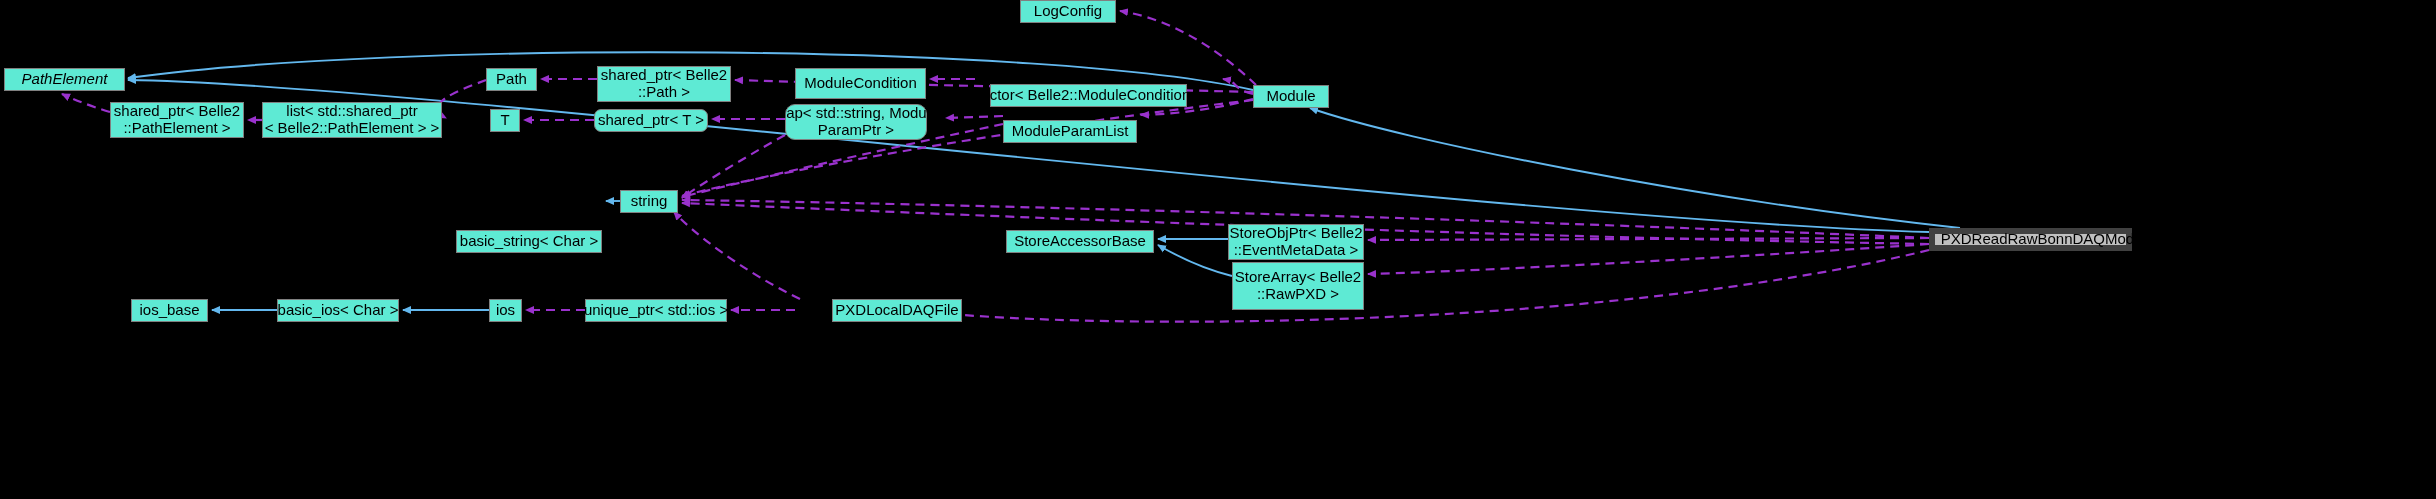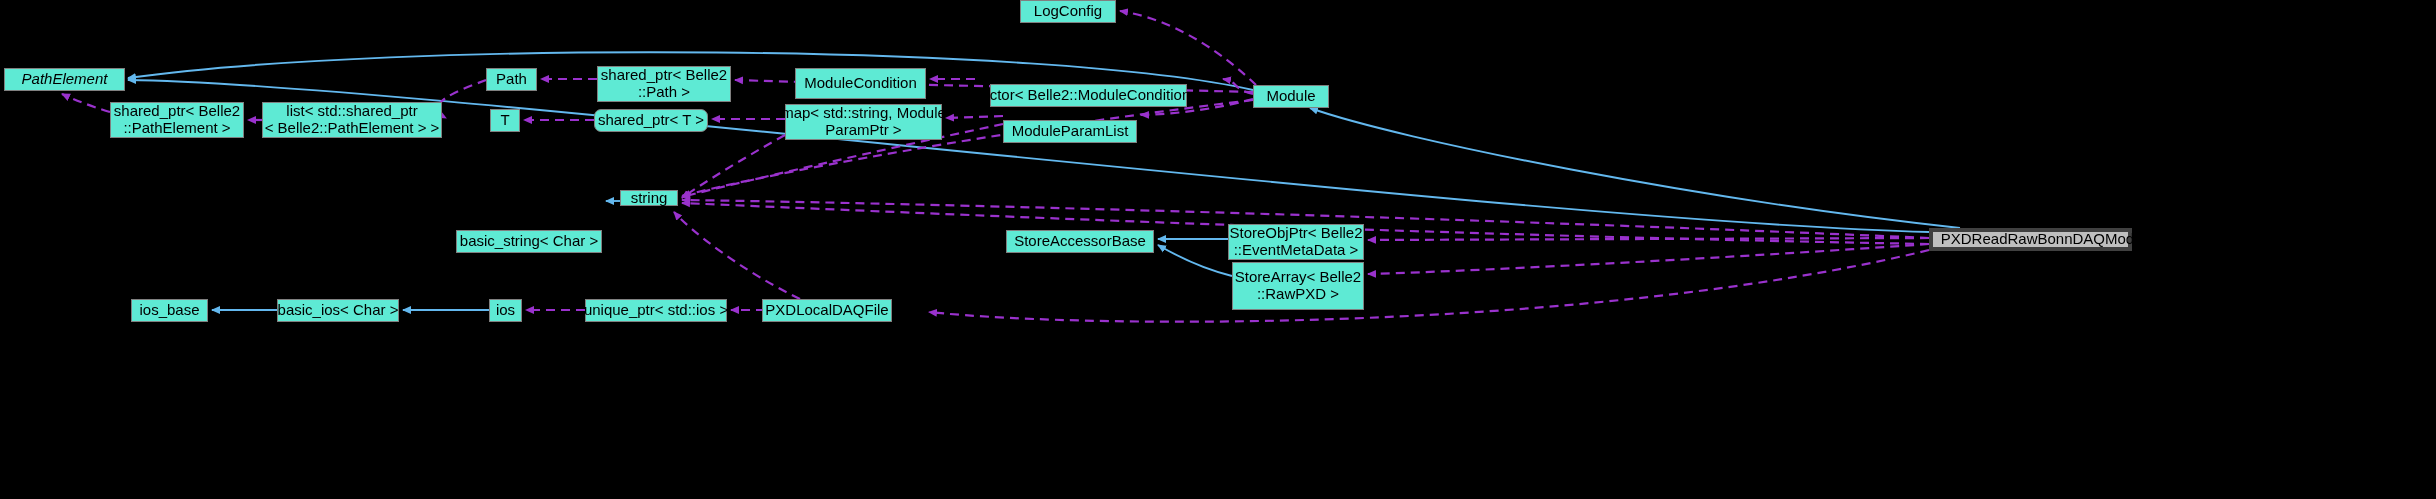--- a/index.html
+++ b/index.html
@@ -35,21 +35,21 @@
     display: flex;
     align-items: center;
     justify-content: center;
     white-space: pre;
     padding: 0 6px;
     z-index: 5;
     cursor: pointer;
   }
   .node.focus {
     background: #bfbfbf;
-    border: 4px solid #404040;
+    border: 6px solid #404040;
     padding-left: 40px;
   }
 </style>
 </head>
 <body>
 
 <div id="canvas">
   <svg class="edges" xmlns="http://www.w3.org/2000/svg">
     <defs>
       <marker id="arrow-inh" markerWidth="9" markerHeight="9" refX="8" refY="4.5" orient="auto" markerUnits="userSpaceOnUse">
@@ -101,30 +101,30 @@
 ::Path &gt;</span></div>
       <div class="node" style="left: 795px; top: 68px; width: 131px; height: 31px;"><span>ModuleCondition</span></div>
       <div class="node" style="left: 990px; top: 68px; width: 197px; height: 23px; margin-top: 16px;"><span>vector&lt; Belle2::ModuleCondition &gt;</span></div>
       <div class="node" style="left: 1253px; top: 85px; width: 76px; height: 23px;"><span>Module</span></div>
       <div class="node" style="left: 110px; top: 102px; width: 134px; height: 36px;"><span>shared_ptr&lt; Belle2
 ::PathElement &gt;</span></div>
       <div class="node" style="left: 262px; top: 102px; width: 180px; height: 36px;"><span>list&lt; std::shared_ptr
 &lt; Belle2::PathElement &gt; &gt;</span></div>
       <div class="node" style="left: 490px; top: 109px; width: 30px; height: 23px;"><span>T</span></div>
       <div class="node" style="left: 594px; top: 109px; width: 114px; height: 23px; border-radius: 7px;"><span>shared_ptr&lt; T &gt;</span></div>
-      <div class="node" style="left: 785px; top: 104px; width: 157px; height: 36px;"><span>map&lt; std::string, Module
+      <div class="node" style="left: 785px; top: 104px; width: 142px; height: 36px; border-radius: 10px;"><span>map&lt; std::string, Module
 ParamPtr &gt;</span></div>
       <div class="node" style="left: 1003px; top: 104px; width: 134px; height: 23px; margin-top: 16px;"><span>ModuleParamList</span></div>
       <div class="node" style="left: 456px; top: 190px; width: 146px; height: 23px; margin-top: 40px;"><span>basic_string&lt; Char &gt;</span></div>
-      <div class="node" style="left: 620px; top: 190px; width: 58px; height: 16px;"><span>string</span></div>
+      <div class="node" style="left: 620px; top: 190px; width: 58px; height: 23px;"><span>string</span></div>
       <div class="node" style="left: 1006px; top: 230px; width: 148px; height: 23px;"><span>StoreAccessorBase</span></div>
       <div class="node" style="left: 1228px; top: 224px; width: 136px; height: 36px;"><span>StoreObjPtr&lt; Belle2
 ::EventMetaData &gt;</span></div>
       <div class="node" style="left: 1232px; top: 262px; width: 132px; height: 48px;"><span>StoreArray&lt; Belle2
 ::RawPXD &gt;</span></div>
       <div class="node focus" style="left: 1929px; top: 228px; width: 203px; height: 23px;"><span>PXDReadRawBonnDAQModule</span></div>
       <div class="node" style="left: 131px; top: 299px; width: 77px; height: 23px;"><span>ios_base</span></div>
       <div class="node" style="left: 277px; top: 299px; width: 122px; height: 23px;"><span>basic_ios&lt; Char &gt;</span></div>
       <div class="node" style="left: 489px; top: 299px; width: 33px; height: 23px;"><span>ios</span></div>
       <div class="node" style="left: 585px; top: 299px; width: 142px; height: 23px;"><span>unique_ptr&lt; std::ios &gt;</span></div>
-      <div class="node" style="left: 762px; top: 299px; width: 130px; height: 23px;"><span>PXDLocalDAQFile</span></div>
+      <div class="node" style="left: 832px; top: 299px; width: 130px; height: 23px;"><span>PXDLocalDAQFile</span></div>
     </div>
 </div>
 
 </body></html>

